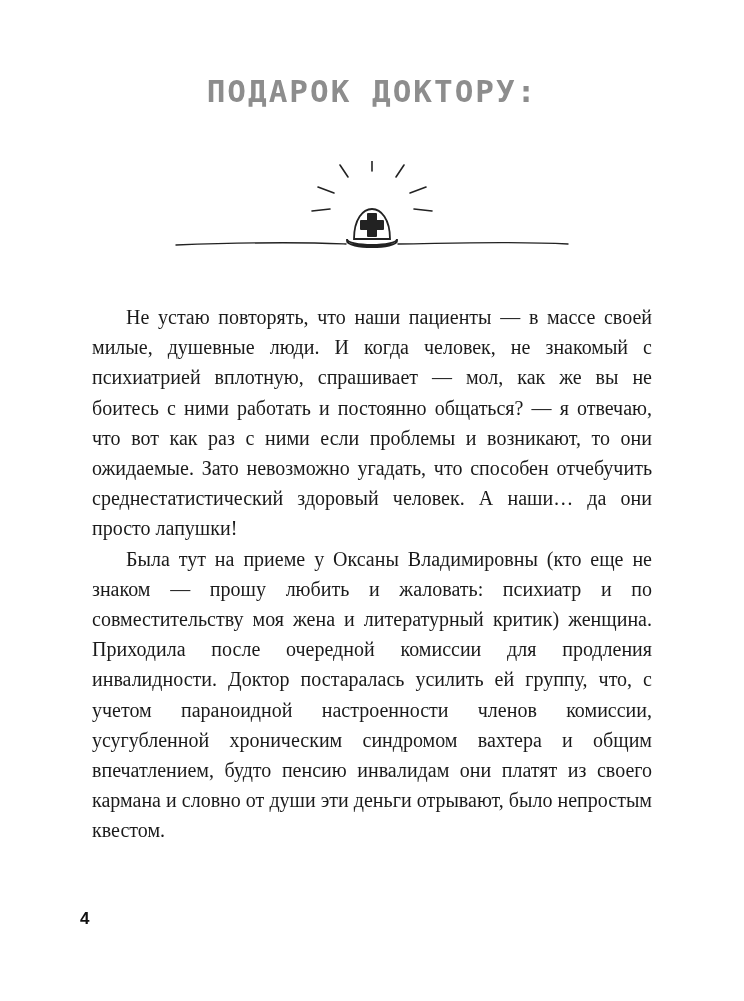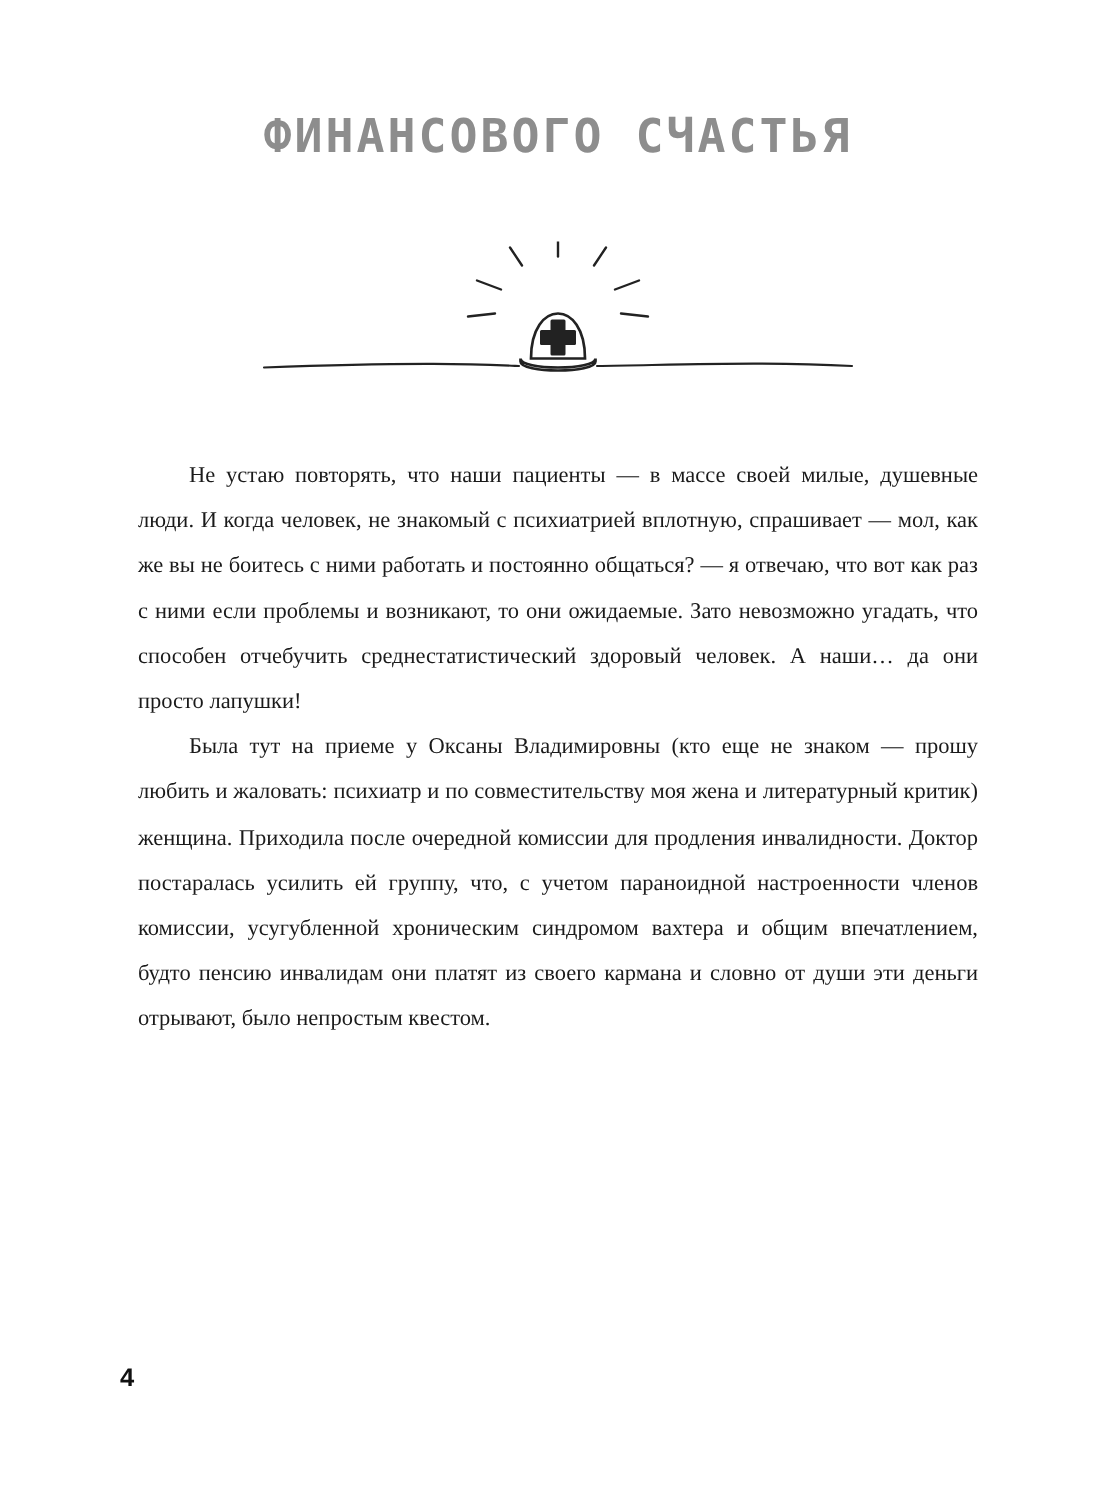--- a/index.html
+++ b/index.html
@@ -38,21 +38,21 @@
     position: relative;
     margin-top: 46px;
     height: 105px;
   }
   .ornament svg {
     display: block;
     margin: 0 auto;
   }
   .body-text {
     margin: 36px 92px 0 92px;
-    font-size: 15px;
+    font-size: 20px;
     line-height: 30.2px;
     text-align: justify;
     text-justify: inter-word;
     hyphens: manual;
   }
   .body-text p {
     margin: 0;
     text-indent: 34px;
   }
   .page-number {
@@ -64,21 +64,21 @@
     font-size: 17px;
     color: #111111;
   }
 </style>
 </head>
 <body>
 
 <div class="page">
 
   <div class="title-block">
-    <div class="title-line">ФИНАНСОВОГО СЧАСТЬЯ</div>
+    <div class="title-line">ПОДАРОК ДОКТОРУ:</div>
   </div>
 
   <div class="ornament">
     <svg width="420" height="105" viewBox="0 0 420 105">
       <g stroke="#222222" stroke-width="1.6" fill="none" stroke-linecap="round">
 
         <line x1="186" y1="16" x2="178" y2="4"></line>
         <line x1="172" y1="32" x2="156" y2="26"></line>
         <line x1="168" y1="48" x2="150" y2="50"></line>
         <line x1="234" y1="16" x2="242" y2="4"></line>

